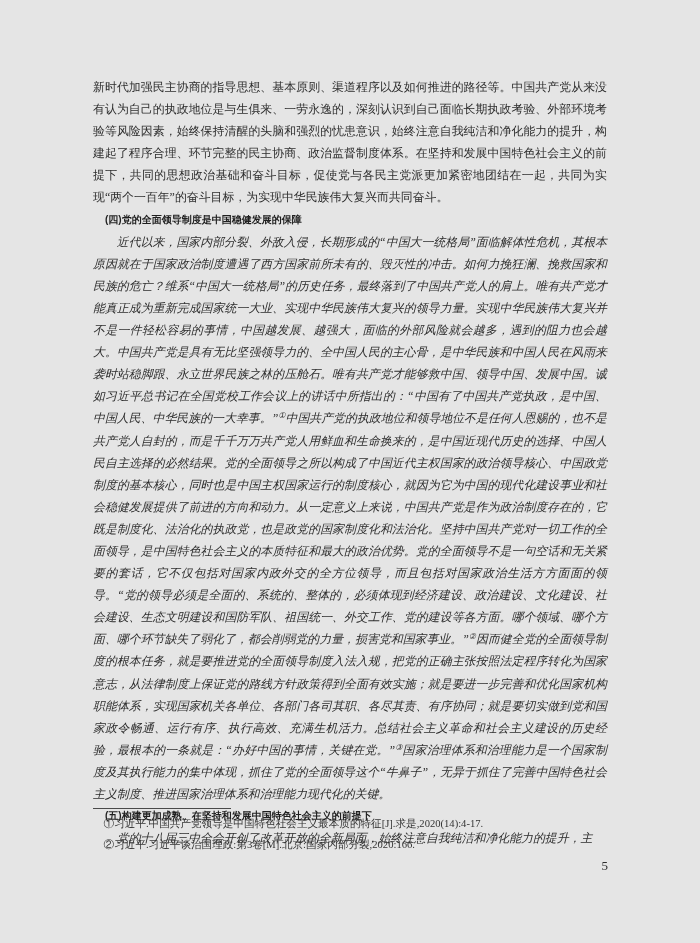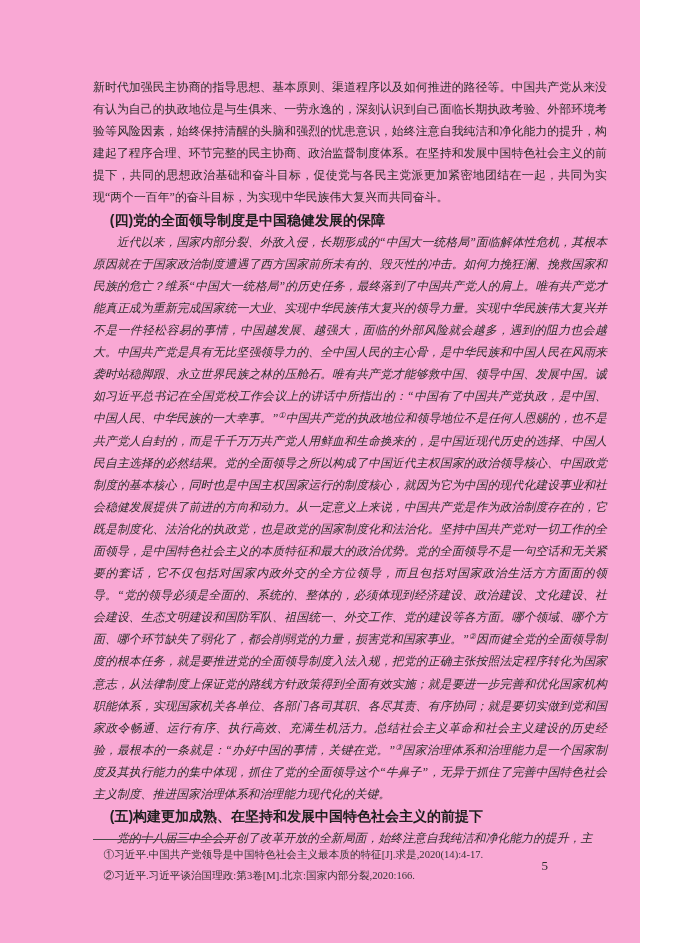--- a/index.html
+++ b/index.html
@@ -1,57 +1,57 @@
 <!DOCTYPE html>
 <html><head>
 <meta charset="utf-8">
 <style>
   html, body { margin: 0; padding: 0; }
   body { background: #ffffff; }
   .page {
     position: relative;
-    width: 640px;
+    width: 700px;
     height: 943px;
-    background: #f9a8d4;
+    background: #e5e5e5;
     color: #2d2d2d;
     font-family: "Liberation Serif", "DejaVu Serif", serif;
     overflow: hidden;
   }
   .page-body {
     position: absolute;
     left: 93px;
     top: 76px;
     width: 514px;
     font-size: 11.9px;
     line-height: 22.1px;
     text-align: justify;
     letter-spacing: 0;
   }
   .page-body p { margin: 0; padding: 0; }
   p.indent { text-indent: 2em; font-style: italic; }
   h3.sec-heading {
     margin: 0;
     padding: 0;
-    font-size: 14px;
+    font-size: 10px;
     line-height: 22.1px;
     font-weight: bold;
     font-family: "Liberation Sans", "DejaVu Sans", sans-serif;
     color: #1f1f1f;
     text-indent: 1.2em;
     text-align: left;
   }
   sup.fnref {
     font-size: 8px;
     line-height: 0;
     vertical-align: 4px;
   }
   .footnotes {
     position: absolute;
     left: 93px;
-    top: 839px;
+    top: 808px;
     width: 514px;
     font-size: 10.6px;
     line-height: 21px;
     color: #333333;
     text-align: left;
   }
   .fn-rule {
     width: 138px;
     height: 0;
     border-top: 1px solid #4a4a4a;

